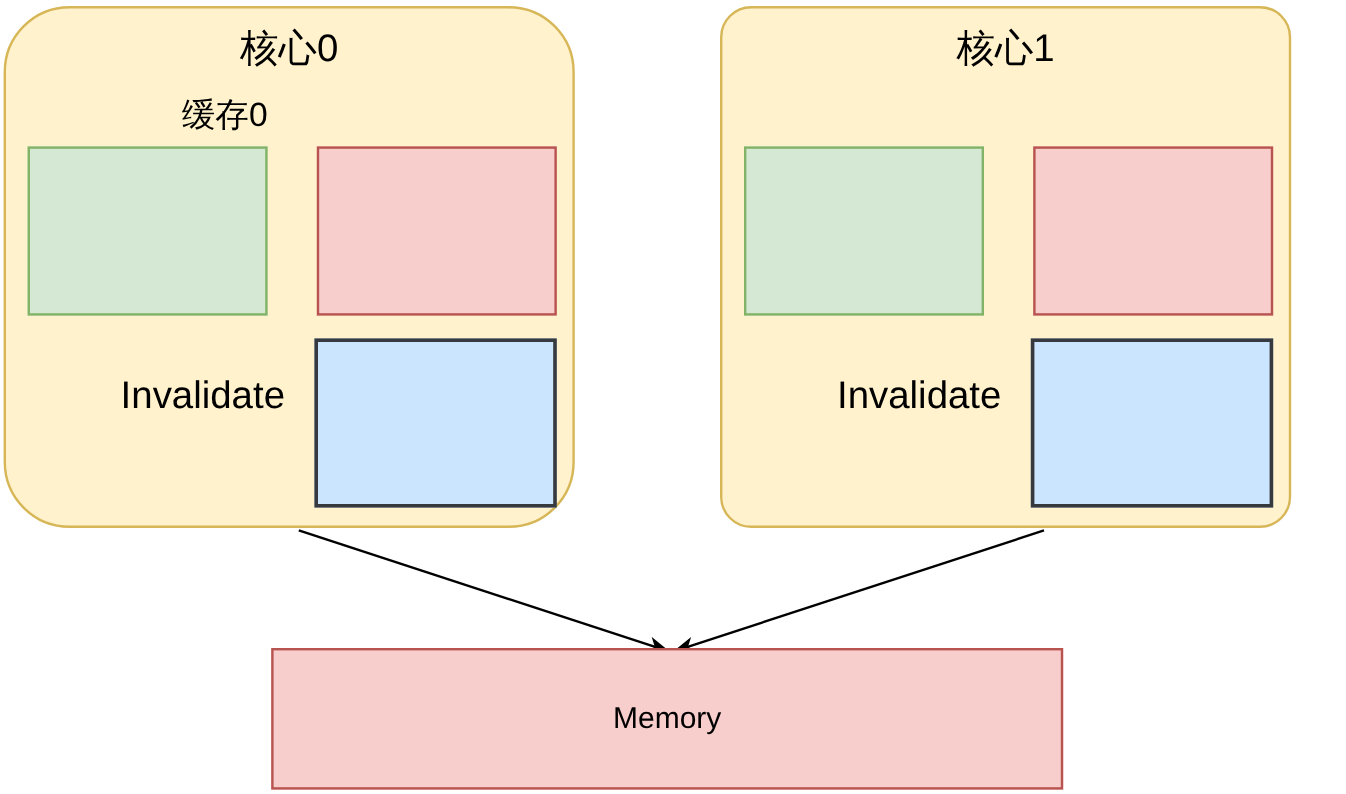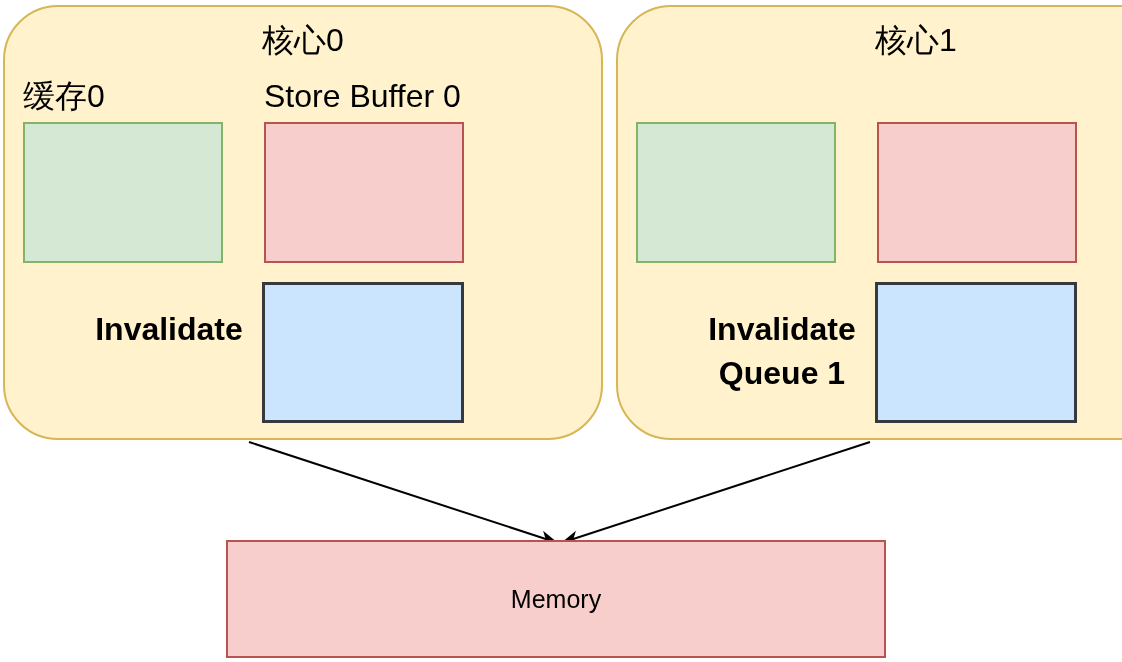--- a/index.html
+++ b/index.html
@@ -8,44 +8,44 @@
     width: 1122px;
     height: 662px;
     font-family: "Liberation Sans", "DejaVu Sans", sans-serif;
     color: var(--text, #000);
     overflow: hidden;
     background: #ffffff;
   }
   .core {
     position: absolute;
     top: 5px;
-    width: 600px;
+    width: 476px;
     height: 435px;
     background: var(--core-fill);
     border: 2px solid var(--core-stroke);
     border-radius: 55px;
     box-sizing: border-box;
   }
   .core-0 { left: 3px; }
-  .core-1 { left: 616px; }
+  .core-1 { left: 600px; border-radius: 26px; }
   .core-title {
     position: absolute;
     top: 15px;
     left: 0;
     width: 100%;
     text-align: center;
     font-size: 32px;
     line-height: 36px;
   }
   .box-label {
     position: absolute;
     top: 71px;
     width: 200px;
-    text-align: left;
-    font-size: 32px;
+    text-align: right;
+    font-size: 28px;
     line-height: 36px;
     white-space: nowrap;
   }
   .cache-label { left: 18px; }
   .sb-label   { left: 259px; }
   .inner-box {
     position: absolute;
     box-sizing: border-box;
   }
   .cache-box {
@@ -63,21 +63,21 @@
     background: var(--invalidate-queue-fill);
     border: 3px solid var(--invalidate-queue-stroke);
   }
   .iq-label {
     position: absolute;
     left: 44px; top: 300px; width: 240px;
     text-align: center;
     font-size: 32px;
     line-height: 44px;
   }
-  .iq-label span { display: block; font-weight: bold; }
+  .iq-label span { display: block; }
   .memory {
     position: absolute;
     left: 226px; top: 540px;
     width: 660px; height: 118px;
     background: var(--memory-fill);
     border: 2px solid var(--memory-stroke);
     box-sizing: border-box;
     display: flex;
     align-items: center;
     justify-content: center;
@@ -96,36 +96,34 @@
   .arrowhead-shape { fill: var(--arrow, #000); }
 </style>
 </head>
 <body>
 
 <div class="canvas">
 
   <section class="core core-0">
     <div class="core-title">核心0</div>
     <div class="box-label cache-label">缓存0</div>
-    <div class="box-label sb-label">Store Buffer 0</div>
     <div class="inner-box cache-box"></div>
     <div class="inner-box sb-box"></div>
     <div class="iq-label">
       <span>Invalidate</span>
     </div>
     <div class="inner-box iq-box"></div>
   </section>
 
   <section class="core core-1">
     <div class="core-title">核心1</div>
     <div class="inner-box cache-box"></div>
     <div class="inner-box sb-box"></div>
     <div class="iq-label">
       <span>Invalidate</span>
-      <span>Queue 1</span>
     </div>
     <div class="inner-box iq-box"></div>
   </section>
 
   <svg class="arrows" viewBox="0 0 1122 662" xmlns="http://www.w3.org/2000/svg">
     <defs>
       <marker id="arrowhead" markerWidth="10" markerHeight="8" refX="9" refY="3.5" orient="auto" markerUnits="strokeWidth">
         <path class="arrowhead-shape" d="M0,0 L9,3.5 L0,7 L2.5,3.5 z"></path>
       </marker>
     </defs>

